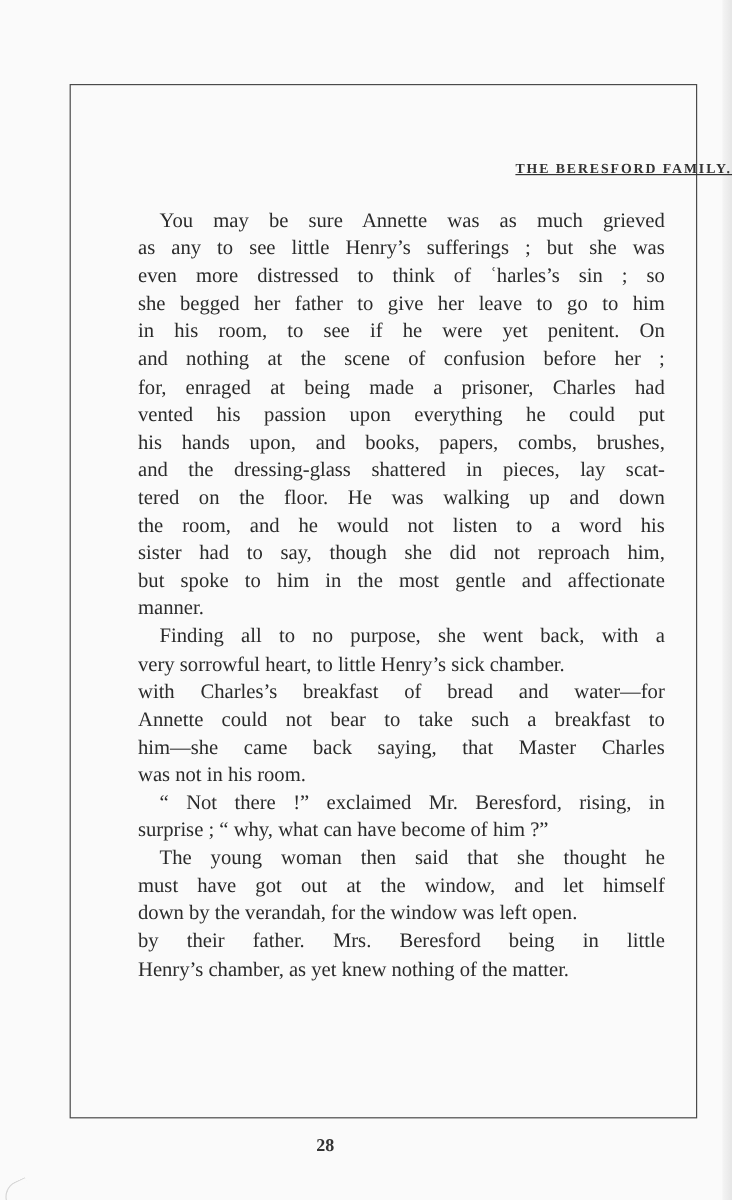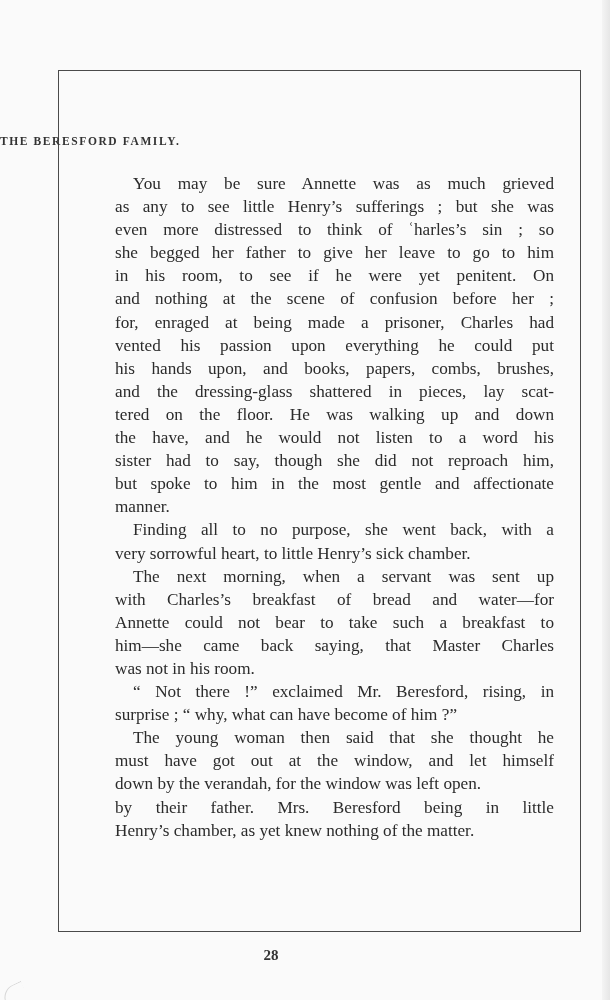--- a/index.html
+++ b/index.html
@@ -30,25 +30,26 @@
       width: 523px;
       height: 862px;
       border: 1.6px solid #4a4a4a;
       box-sizing: border-box;
     }
     .running-head {
       position: absolute;
       left: 0;
       top: 135px;
       width: 610px;
-      text-align: left;
+      text-align: right;
       font-size: 11.5px;
       font-weight: bold;
       letter-spacing: 1.6px;
       color: #333;
+      text-decoration: underline;
     }
     .body-text {
       position: absolute;
       left: 115px;
       top: 172px;
       width: 439px;
     }
     .line {
       display: block;
       height: 23.1px;
@@ -104,27 +105,26 @@
     <span class="line">as any to see little Henry’s sufferings ; but she was</span>
     <span class="line">even more distressed to think of ʿharles’s sin ; so</span>
     <span class="line">she begged her father to give her leave to go to him</span>
     <span class="line">in his room, to see if he were yet penitent. On</span>
     <span class="line">and nothing at the scene of confusion before her ;</span>
     <span class="line">for, enraged at being made a prisoner, Charles had</span>
     <span class="line">vented his passion upon everything he could put</span>
     <span class="line">his hands upon, and books, papers, combs, brushes,</span>
     <span class="line">and the dressing-glass shattered in pieces, lay scat-</span>
     <span class="line">tered on the floor. He was walking up and down</span>
-    <span class="line">the have, and he would not listen to a word his</span>
+    <span class="line">the room, and he would not listen to a word his</span>
     <span class="line">sister had to say, though she did not reproach him,</span>
     <span class="line">but spoke to him in the most gentle and affectionate</span>
     <span class="line last">manner.</span>
     <span class="line indent">Finding all to no purpose, she went back, with a</span>
     <span class="line last">very sorrowful heart, to little Henry’s sick chamber.</span>
-    <span class="line indent">The next morning, when a servant was sent up</span>
     <span class="line">with Charles’s breakfast of bread and water—for</span>
     <span class="line">Annette could not bear to take such a breakfast to</span>
     <span class="line">him—she came back saying, that Master Charles</span>
     <span class="line last">was not in his room.</span>
     <span class="line indent">“ Not there !” exclaimed Mr. Beresford, rising, in</span>
     <span class="line last">surprise ; “ why, what can have become of him ?”</span>
     <span class="line indent">The young woman then said that she thought he</span>
     <span class="line">must have got out at the window, and let himself</span>
     <span class="line last">down by the verandah, for the window was left open.</span>
     <span class="line">by their father. Mrs. Beresford being in little</span>

